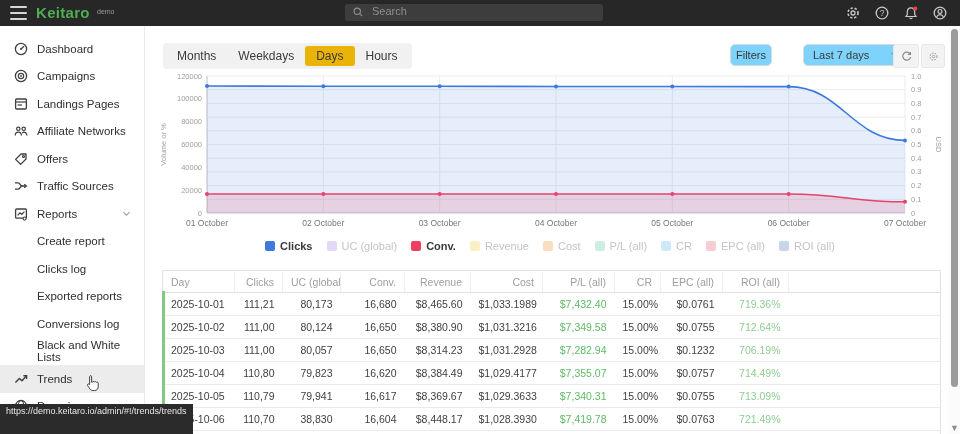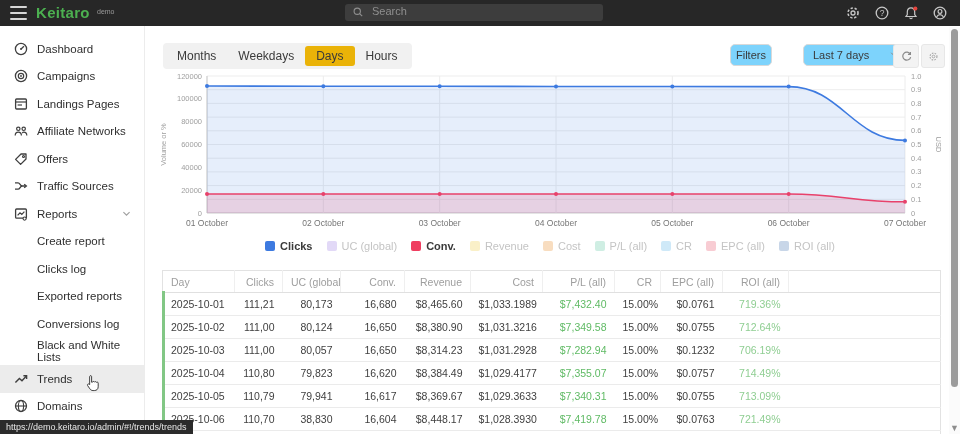--- a/index.html
+++ b/index.html
@@ -48,21 +48,21 @@
   th + th{border-left:1px solid #efefef;}
   td{height:22px;padding:0 8px;color:#3f3f3f;white-space:nowrap;overflow:hidden;border-bottom:1px solid #ebebeb;}
   .al{text-align:left;} .ar{text-align:right;}
   td.pl{color:#5fba64;margin-top:20px;} td.roi{color:#8fce92;}
   #greenStrip{position:absolute;left:162px;top:291px;width:3px;height:143px;background:#82c785;z-index:3;}
   
   .scrollbar{position:absolute;right:0;top:27px;width:11px;height:407px;background:#fbfbfb;z-index:40;}
   .scroll-thumb{position:absolute;left:2px;top:2px;width:7px;height:358px;background:#9b9b9b;border-radius:4px;cursor:pointer;}
   .scroll-arrow{position:absolute;left:1px;bottom:1px;font-size:9px;color:#8d8d8d;cursor:pointer;}
   
-  #statusbar{position:absolute;left:0;bottom:0;height:14px;background:#2b2b2b;color:#e6e6e6;font-size:9px;line-height:14px;padding:0 6px;z-index:50;white-space:nowrap;}
+  #statusbar{position:absolute;left:0;bottom:0;height:30px;background:#2b2b2b;color:#e6e6e6;font-size:9px;line-height:14px;padding:0 6px;z-index:50;white-space:nowrap;}
   
   #cursor{position:absolute;left:84px;top:374px;width:18px;height:20px;z-index:60;pointer-events:none;}
 </style>
 </head>
 <body>
 
 <div id="app">
 
   <div class="topbar">
     <div class="hamburger">

